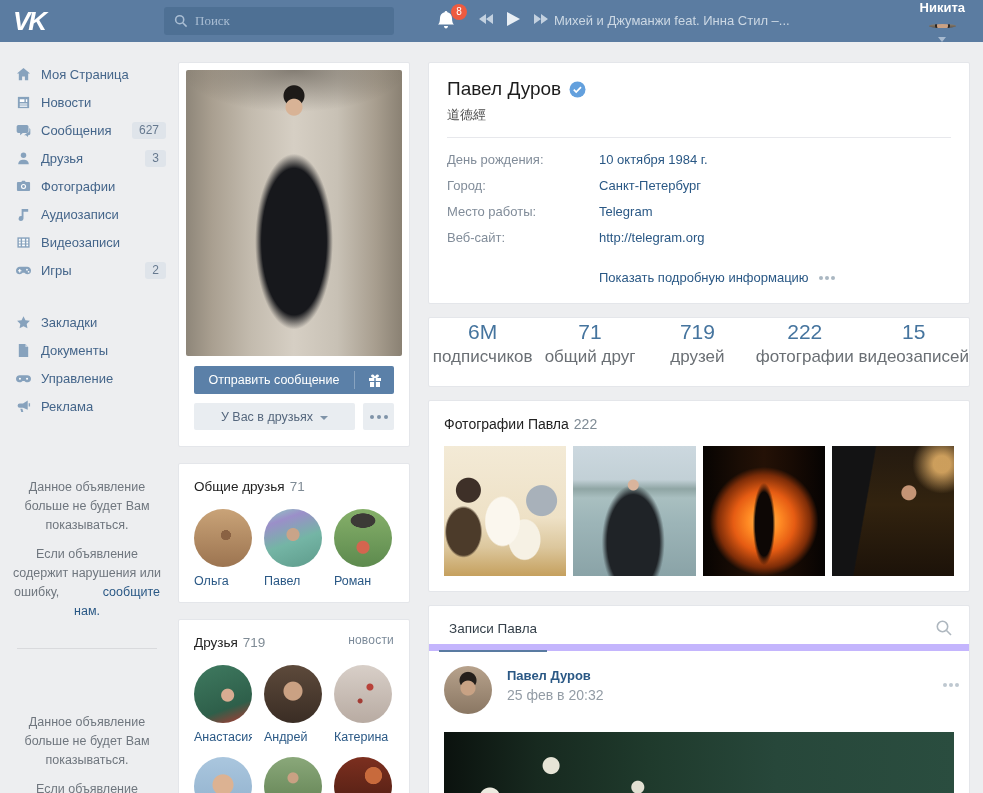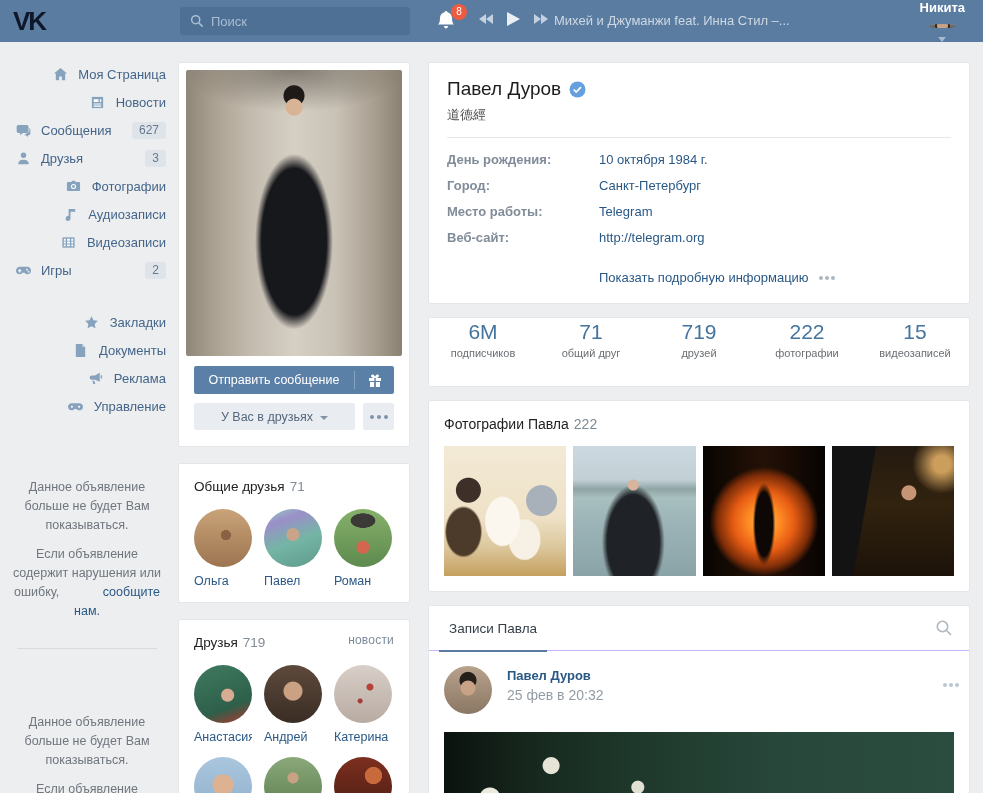--- a/index.html
+++ b/index.html
@@ -2,43 +2,43 @@
 <html><head>
 <meta charset="utf-8">
 <style>
   * { margin:0; padding:0; box-sizing:border-box; }
   html,body { background:#edeef0; }
   body { font-family:"Liberation Sans","DejaVu Sans",sans-serif; }
   .page { position:relative; width:983px; height:793px; background:#edeef0; overflow:hidden; }
 
   
   .topbar { position:absolute; top:0; left:0; width:983px; height:42px; background:#5b7ca1; z-index:20; }
-  .vk-logo { position:absolute; left:13px; top:6px; color:#0f172a; font-size:26px; font-weight:bold; letter-spacing:-2px; cursor:pointer; }
-  .search-wrap { position:absolute; left:180px; top:7px; width:230px; height:28px; }
+  .vk-logo { position:absolute; left:13px; top:6px; color:#ffffff; font-size:26px; font-weight:bold; font-style:italic; letter-spacing:-2px; cursor:pointer; }
+  .search-wrap { position:absolute; left:164px; top:7px; width:230px; height:28px;font-family:Liberation Serif, serif; }
   .search-wrap input { width:100%; height:100%; border:none; outline:none; background:#4e7094; border-radius:3px; color:#fff; font-size:13px; padding:0 10px 0 31px; font-family:inherit; }
   .search-wrap input::placeholder { color:#a9bdd3; }
   .search-glass { position:absolute; left:10px; top:7px; width:14px; height:14px; }
   .bell-wrap { position:absolute; left:436px; top:9px; width:22px; height:24px; cursor:pointer; }
   .bell-badge { position:absolute; top:-5px; right:-9px; min-width:16px; height:16px; background:#ee5b40; border-radius:8px; color:#fff; font-size:10px; line-height:16px; text-align:center; padding:0 4px; }
   .player { position:absolute; left:479px; top:12px; display:flex; align-items:center; gap:12px; }
   .pbtn { cursor:pointer; display:flex; }
   .track { position:absolute; left:554px; top:13px; font-size:13px; color:#ccd8e4; max-width:280px; white-space:nowrap; overflow:hidden; cursor:pointer; }
   .user-area { position:absolute; right:18px; top:0; height:42px; display:flex; align-items:center; gap:9px; cursor:pointer;flex-direction:column; }
   .user-name { color:#fff; font-size:13px; font-weight:bold; }
   .topbar-avatar { width:27px; height:27px; border-radius:50%;
      background: radial-gradient(circle 7px at 50% 40%, #caa184 0 5px, rgba(0,0,0,0) 6px),
                  radial-gradient(circle 9px at 50% 28%, #2c2520 0 7px, rgba(0,0,0,0) 8px),
                  linear-gradient(180deg,#8d8172 0%,#5d5349 100%); }
   .chev-down { width:0; height:0; border-left:4px solid transparent; border-right:4px solid transparent; border-top:5px solid #a7bad0; }
 
   
   .sidebar { position:absolute; left:0; top:42px; width:178px; }
   .menu { list-style:none; padding:18px 0 0 15px; }
   .menu.second { padding-top:24px; }
-  .menu li { display:flex; align-items:center; height:28px; cursor:pointer; padding-right:12px;justify-content:flex-end; }
+  .menu li { display:flex; align-items:center; height:28px; cursor:pointer; padding-right:12px; }
   .menu .mi { width:16px; height:16px; margin-right:10px; flex:none; display:flex; align-items:center; justify-content:center; }
   .menu .ml { font-size:13px; color:#44658a; }
   .menu .mb { margin-left:auto; background:#dfe4ea; color:#66798f; font-size:12px; border-radius:3px; padding:1px 7px 2px; }
   .ad-block { width:150px; margin:58px 0 0 12px; text-align:center; font-size:12.5px; line-height:19px; color:#6f767e; }
   .ad-block p + p { margin-top:10px; }
   .ad-link { color:#2a5885; cursor:pointer;margin-left:40px; }
   .ad-div { width:140px; height:1px; background:#d9dadd; margin:27px 0 64px 17px; }
 
   
   .card { background:#fff; border:1px solid #e4e6ea; border-radius:2px; }
@@ -87,30 +87,30 @@
 
   
   .col-main { position:absolute; left:428px; top:42px; width:542px; }
   .info-card { margin-top:20px; padding:15px 18px 18px; }
   .p-name-row { display:flex; align-items:center; gap:8px; }
   .p-name { font-size:19px; color:#1d1d1d; cursor:default; }
   .p-status { margin-top:6px; font-size:13px; color:#4a4a4a; cursor:pointer; }
   .info-div { height:1px; background:#e7e8ec; margin:13px 0 14px; }
   .detail-row { display:flex; font-size:13px; margin-top:11px; }
   .detail-row:first-of-type { margin-top:0; }
-  .d-label { width:152px; color:#818c99; flex:none;font-weight:bold; }
+  .d-label { width:152px; color:#818c99; flex:none; }
   .d-value { color:#2a5885; cursor:pointer; }
   .show-more-row { margin-top:25px; display:flex; align-items:center; }
   .show-more { margin-left:152px; font-size:13px; color:#2a5885; cursor:pointer; }
   .big-dots { display:inline-block; width:4px; height:4px; border-radius:50%; background:#aab7c2; box-shadow:6px 0 0 #aab7c2, 12px 0 0 #aab7c2; margin-left:10px; margin-right:12px; }
 
   .counters-card { margin-top:13px; height:70px; display:flex; }
   .counter { flex:1; text-align:center; cursor:pointer; padding-top:2px; }
   .c-val { font-size:21px; color:#45749e; line-height:24px; }
-  .c-lab { font-size:11px; color:#6a6f74; margin-top:3px; }
+  .c-lab { font-size:17px; color:#6a6f74; margin-top:3px; }
 
   .photos-card { margin-top:13px; padding:14px 15px 15px; }
   .photos-strip { display:flex; gap:7px; margin-top:13px; }
   .ph { flex:1; height:130px; cursor:pointer; }
   .ph1 { background:
       radial-gradient(circle 22px at 80% 42%, #a8b1ba 0 15px, rgba(0,0,0,0) 16px),
       radial-gradient(circle 17px at 20% 34%, #3e3028 0 12px, rgba(0,0,0,0) 13px),
       radial-gradient(ellipse 24px 34px at 48% 58%, #fbf7ee 0 70%, rgba(0,0,0,0) 75%),
       radial-gradient(ellipse 22px 28px at 66% 72%, #f6f1e4 0 70%, rgba(0,0,0,0) 75%),
       radial-gradient(ellipse 26px 36px at 16% 66%, #4c3b2a 0 65%, rgba(0,0,0,0) 72%),
@@ -123,21 +123,21 @@
       radial-gradient(ellipse 15px 55px at 50% 60%, #0d0705 0 58%, rgba(0,0,0,0) 75%),
       radial-gradient(circle 68px at 50% 58%, #ffc255 0%, #ff8a24 24%, #e65c13 45%, #7e2d08 68%, rgba(30,10,3,0) 80%),
       linear-gradient(90deg,#070402 0%,#1a0d05 30%,#241106 50%,#180b04 72%,#060302 100%); }
   .ph4 { background:
       radial-gradient(circle 10px at 63% 36%, #c59576 0 7px, rgba(0,0,0,0) 8px),
       radial-gradient(circle 42px at 90% 14%, rgba(222,172,100,0.9) 0 20%, rgba(222,172,100,0) 70%),
       linear-gradient(100deg,#131314 0 30%, rgba(19,19,20,0) 31%),
       linear-gradient(180deg,#241a10 0%,#32230f 45%,#1c1209 100%); }
 
   .wall-card { margin-top:13px; height:210px; overflow:hidden; }
-  .wall-head { position:relative; height:45px; border-bottom:1px solid #c4b5fd; }
+  .wall-head { position:relative; height:45px; border-bottom:7px solid #c4b5fd; }
   .wall-tab { position:absolute; left:10px; top:0; height:45px; padding:0 10px; display:flex; align-items:center; font-size:13.5px; color:#35404a; cursor:pointer; }
   .wall-tab::after { content:""; position:absolute; left:0; right:0; bottom:-1px; height:2px; background:#597ba1; }
   .wall-search { position:absolute; right:16px; top:13px; width:18px; height:18px; cursor:pointer; }
   .post { padding:15px; position:relative; }
   .post-av { position:absolute; left:15px; top:15px; width:48px; height:48px; border-radius:50%; cursor:pointer;
     background: radial-gradient(circle 9px at 50% 46%, #c8a284 0 7px, rgba(0,0,0,0) 8px),
                 radial-gradient(circle 11px at 50% 30%, #241f1b 0 8px, rgba(0,0,0,0) 9px),
                 linear-gradient(180deg,#b7a28c 0%,#8a7763 100%); }
   .post-author { margin-left:63px; font-size:13px; font-weight:bold; color:#2a5885; cursor:pointer; padding-top:2px; }
   .post-date { margin-left:63px; font-size:14px; color:#939ca5; margin-top:4px; cursor:pointer; }
@@ -288,34 +288,34 @@
             <svg width="15" height="15" viewBox="0 0 16 16">
               <path fill="#87a2bd" d="M3 1h7l3 3.2V15H3z"></path>
               <path fill="#fff" d="M10 1l3 3.2h-3z" opacity="0.55"></path>
             </svg>
           </span>
         <span class="ml">Документы</span>
       </li>
       <li>
         <span class="mi">
             <svg width="15" height="15" viewBox="0 0 16 16">
-              <path fill="#87a2bd" d="M12.5 1.5v10L7.5 9.4H4A2.3 2.3 0 011.7 7.1 2.3 2.3 0 014 4.8h3.5zM4.6 10.4h2.2l1 3.4H5.6zM13.5 4.5h1.5v3.5h-1.5z"></path>
-            </svg>
-          </span>
-        <span class="ml">Реклама</span>
-      </li>
-      <li>
-        <span class="mi">
-            <svg width="15" height="15" viewBox="0 0 16 16">
               <path fill="#87a2bd" d="M4.5 4.5h7A4 3.8 0 0116 8.3a3.8 3.8 0 01-4 3.7c-1.2 0-2.3-.5-3-1.4H7c-.7.9-1.8 1.4-3 1.4a3.8 3.8 0 01-4-3.7 4 3.8 0 014.5-3.8z"></path>
               <circle fill="#fff" cx="4.2" cy="8.2" r="1.1"></circle>
               <circle fill="#fff" cx="11.8" cy="8.2" r="1.1"></circle>
             </svg>
           </span>
         <span class="ml">Управление</span>
+      </li>
+      <li>
+        <span class="mi">
+            <svg width="15" height="15" viewBox="0 0 16 16">
+              <path fill="#87a2bd" d="M12.5 1.5v10L7.5 9.4H4A2.3 2.3 0 011.7 7.1 2.3 2.3 0 014 4.8h3.5zM4.6 10.4h2.2l1 3.4H5.6zM13.5 4.5h1.5v3.5h-1.5z"></path>
+            </svg>
+          </span>
+        <span class="ml">Реклама</span>
       </li>
     </ul>
 
     <div class="ad-block">
       <p>Данное объявление больше не будет Вам показываться.</p>
       <p><span>Если объявление содержит нарушения или ошибку, </span><span class="ad-link">сообщите нам.</span></p>
     </div>
     <div class="ad-div"></div>
     <div class="ad-block" style="margin-top:0">
       <p>Данное объявление больше не будет Вам показываться.</p>

